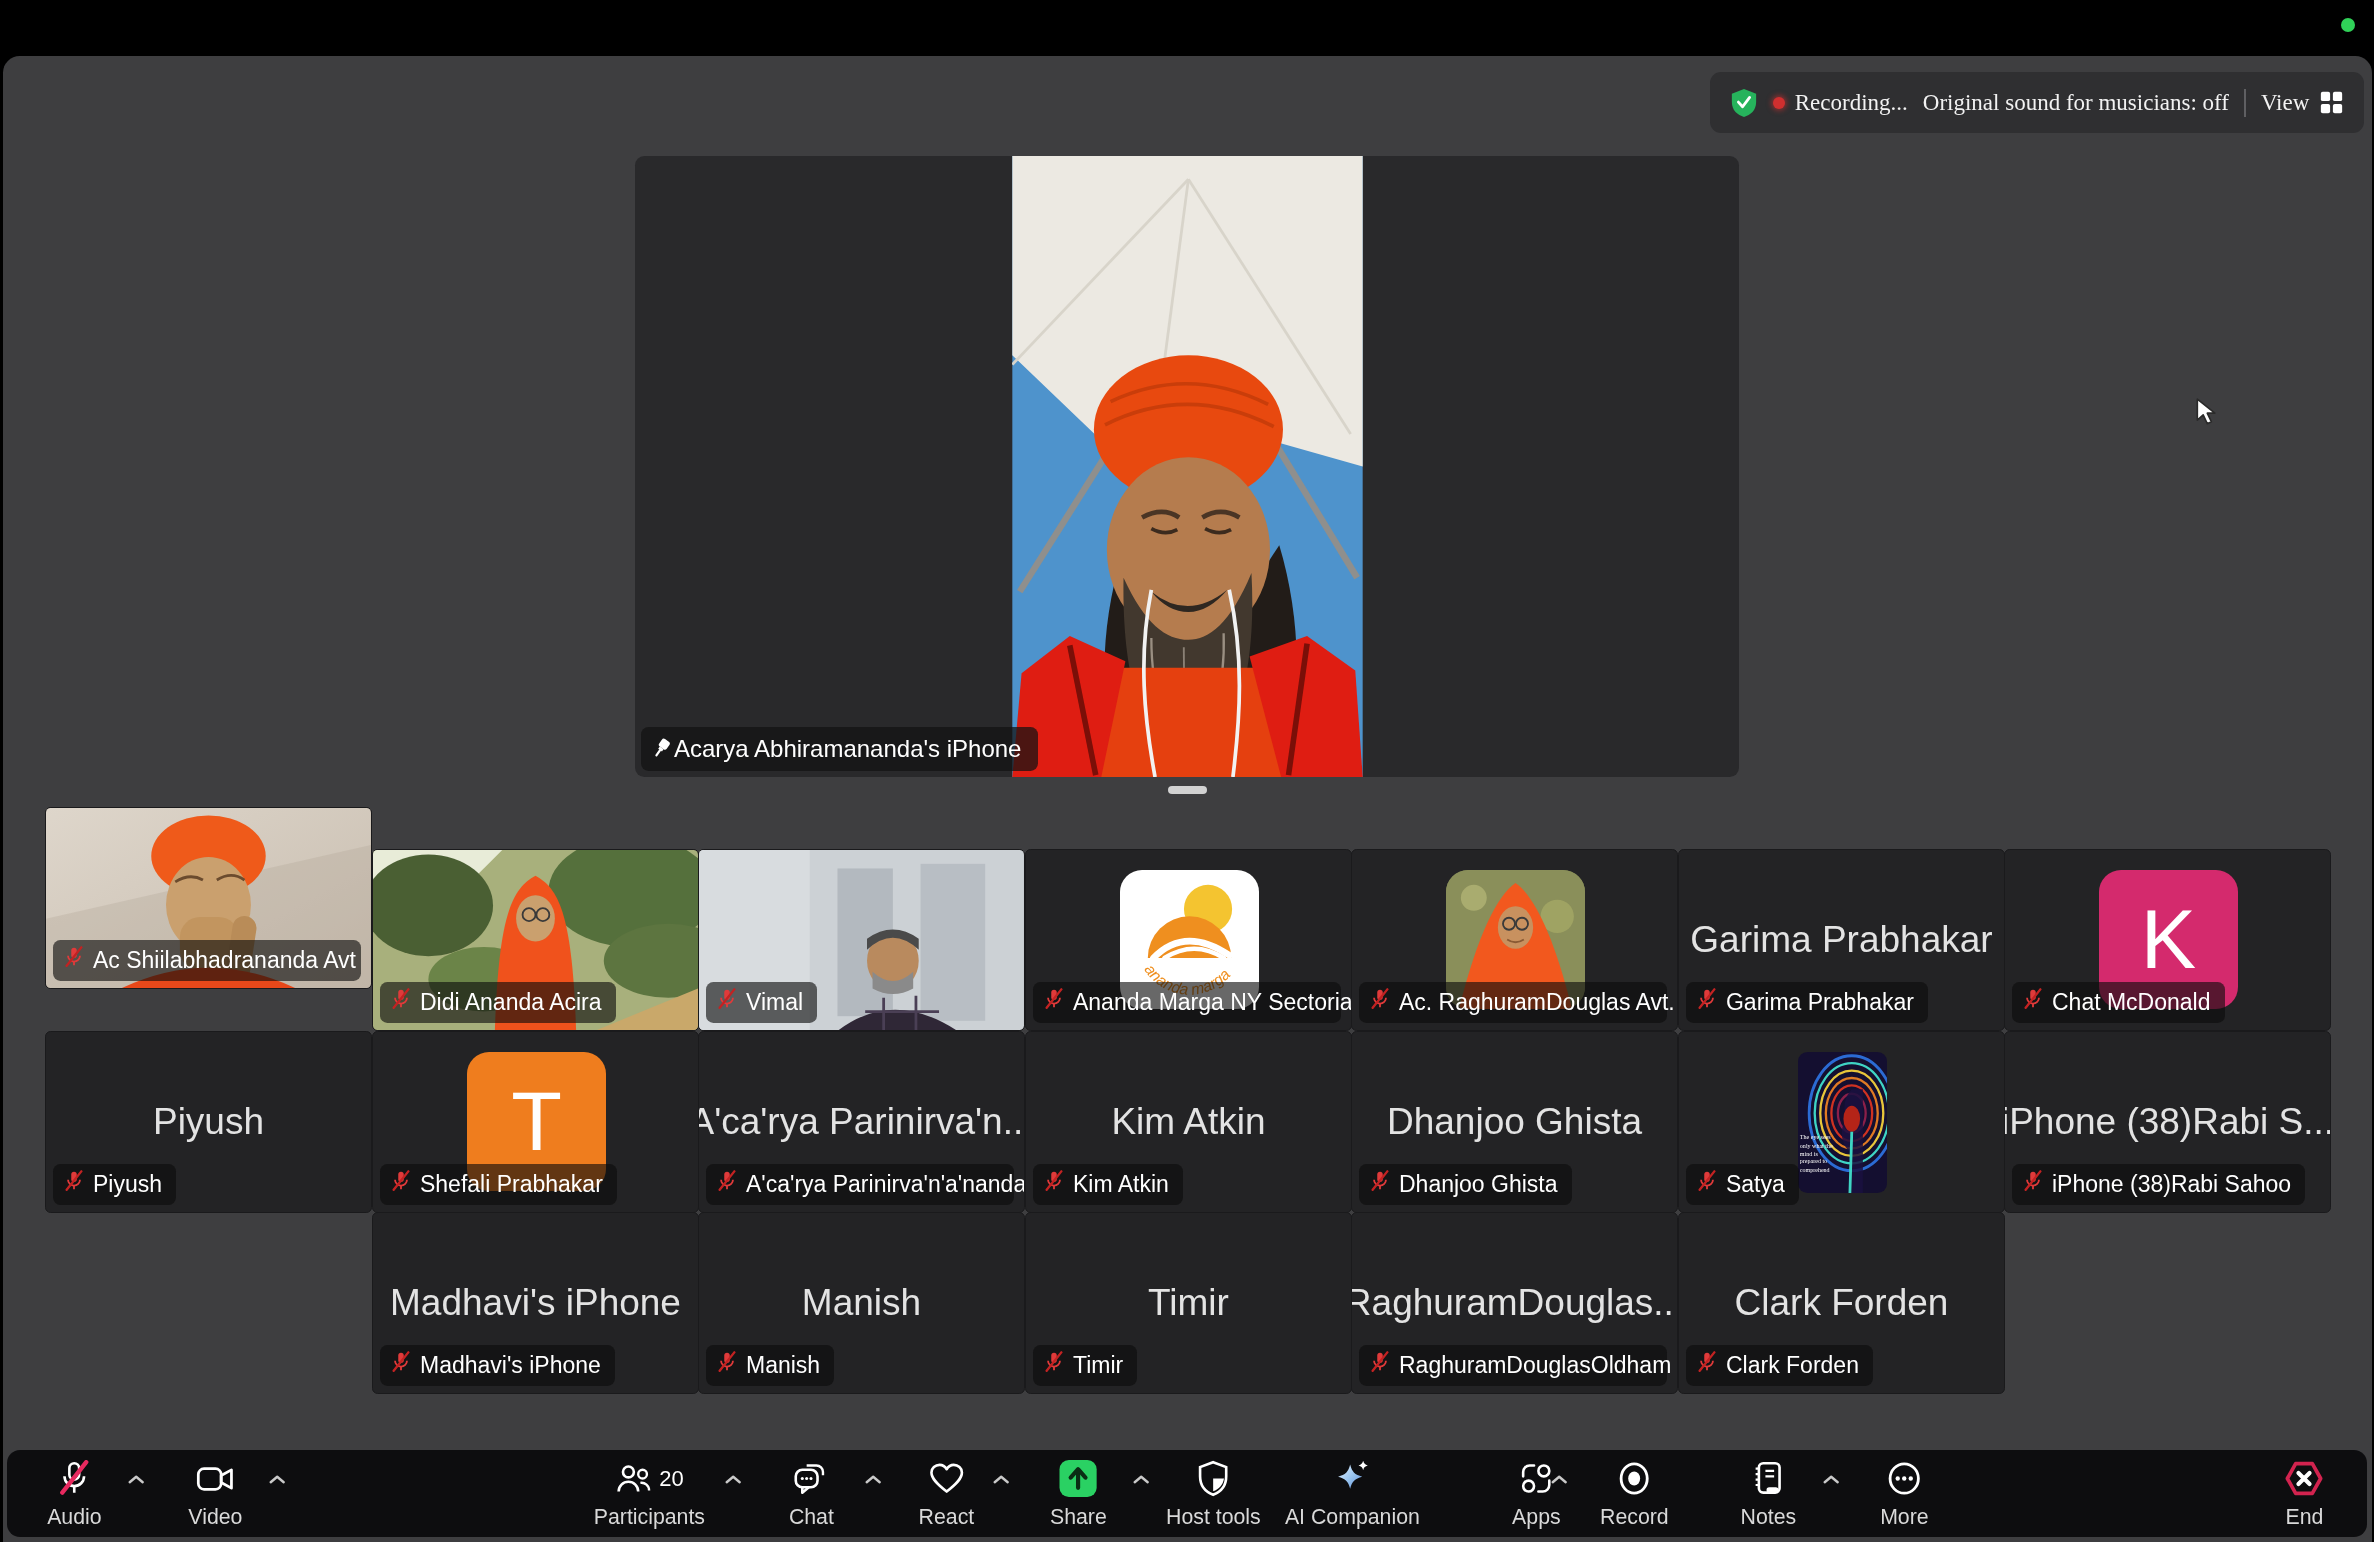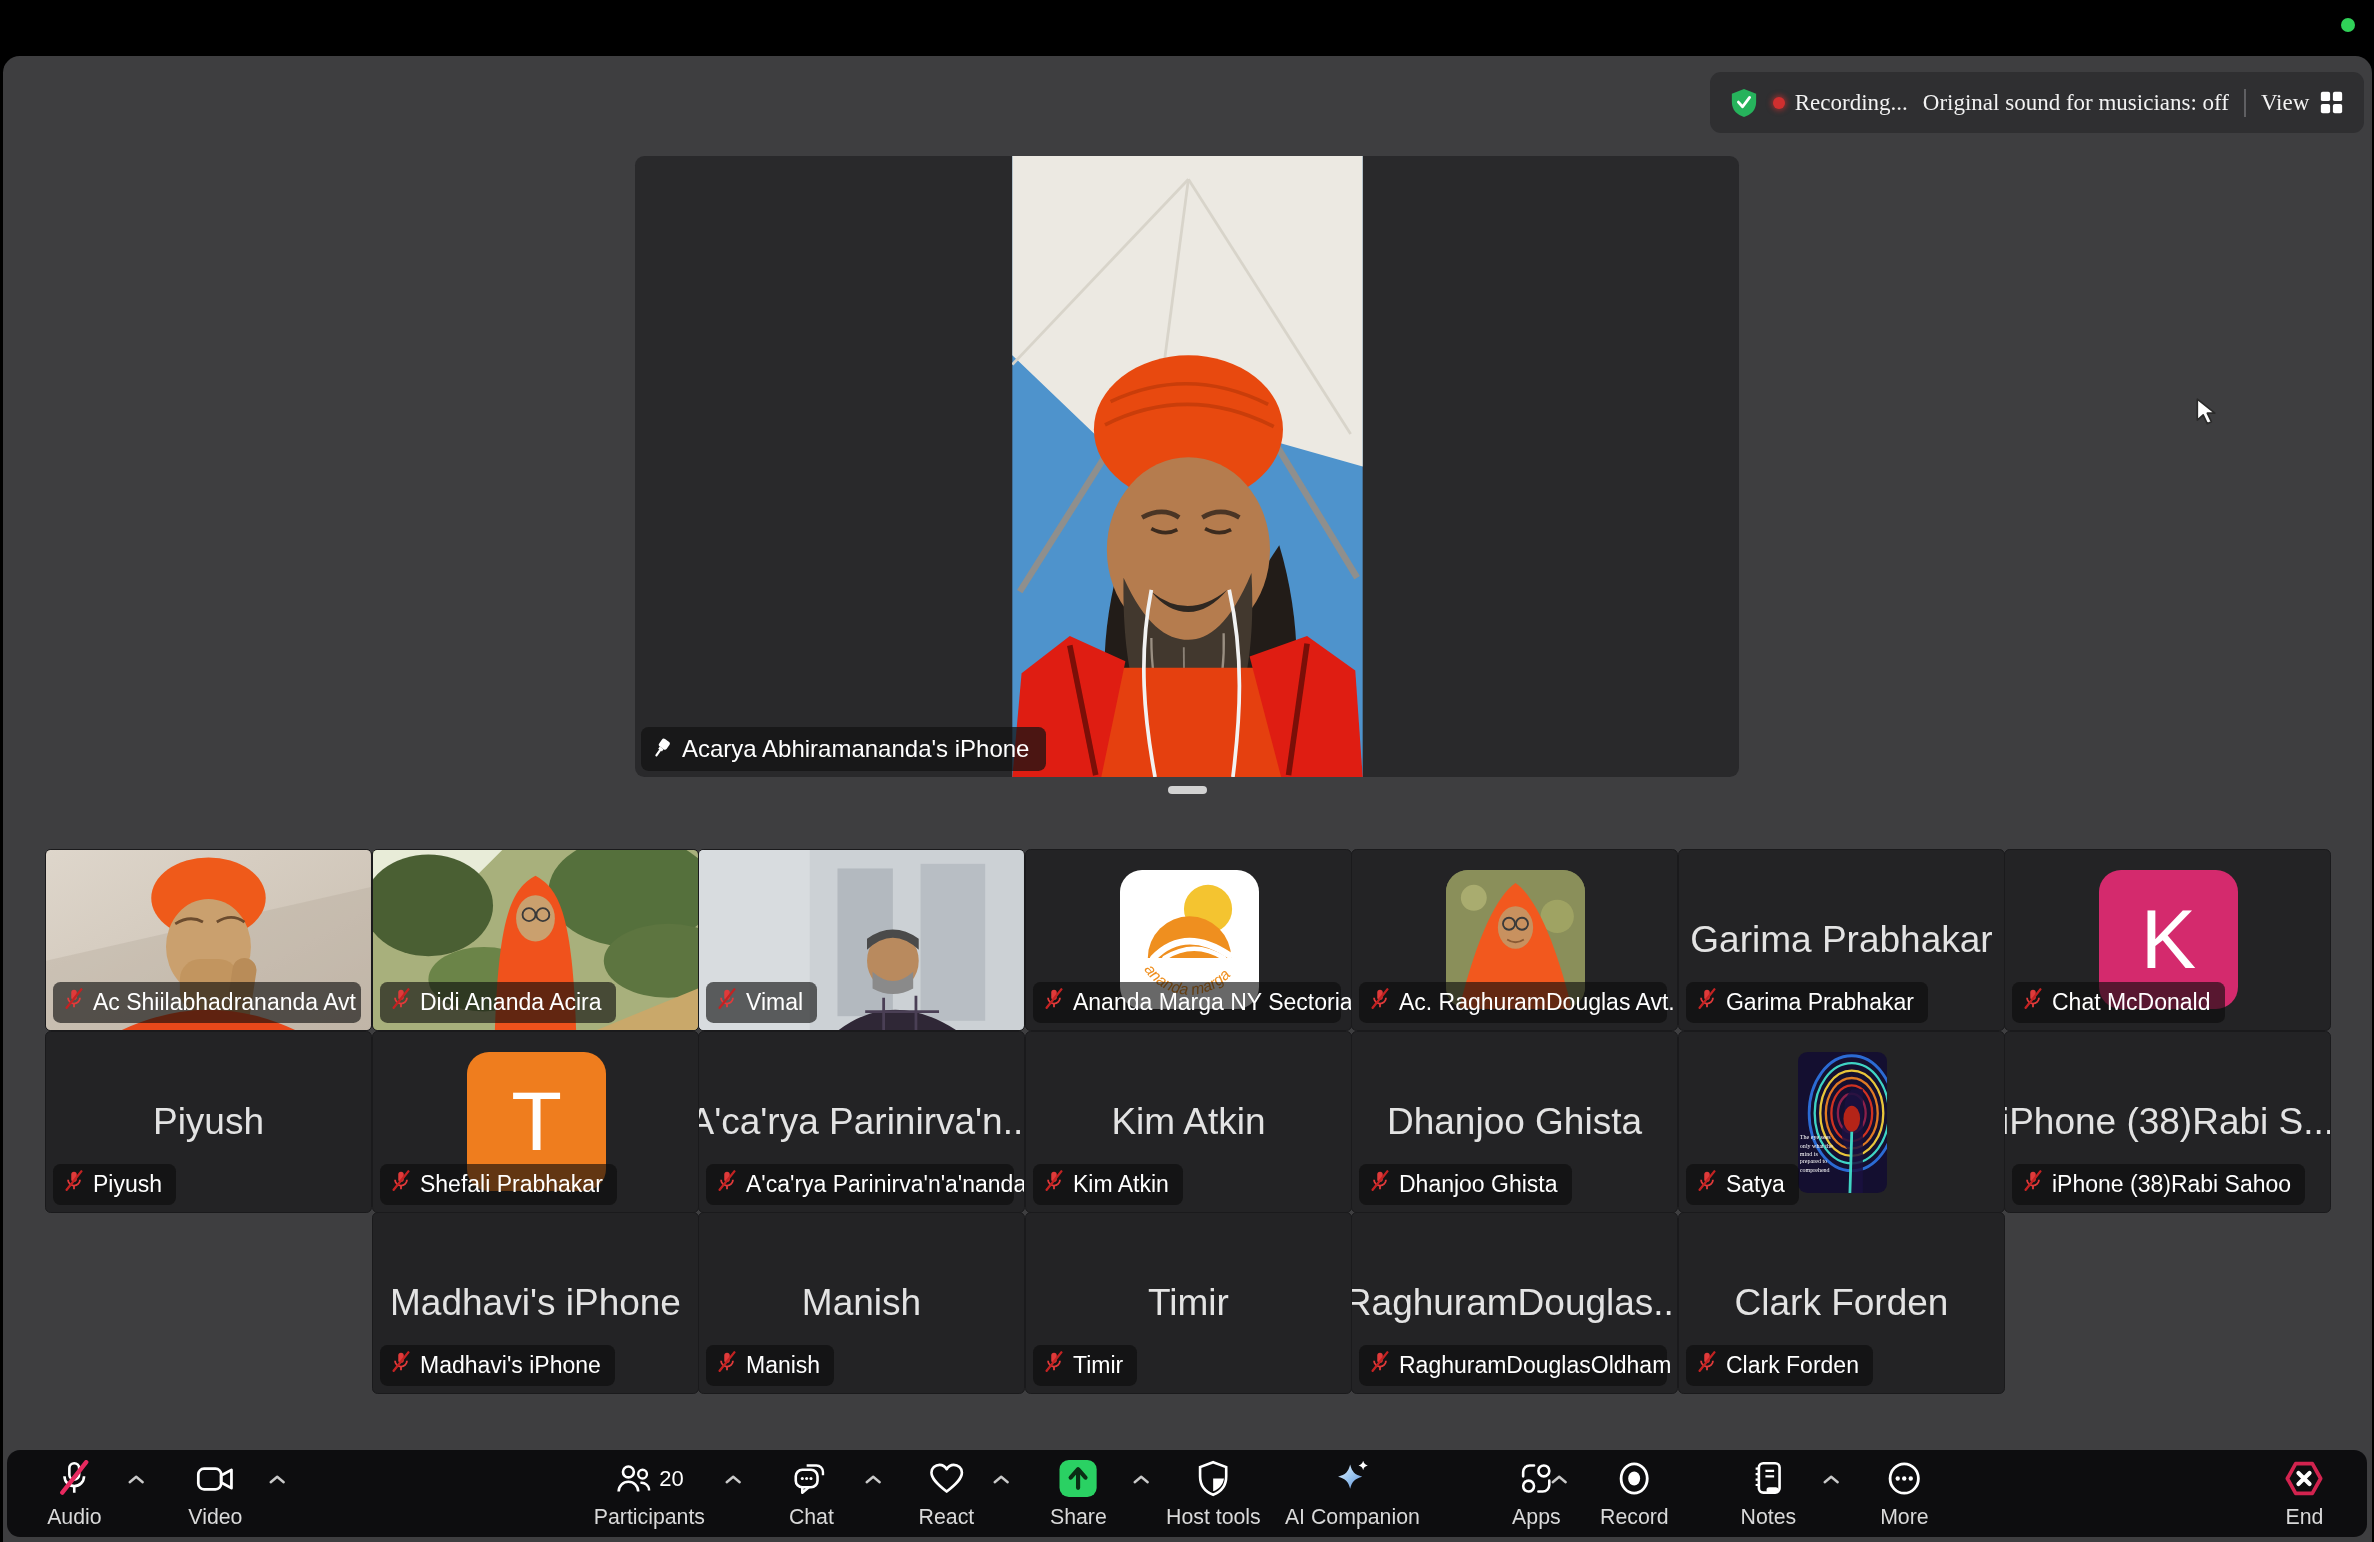--- a/index.html
+++ b/index.html
@@ -11,21 +11,21 @@
   
   #meeting-pill{top:72px;right:11px;height:61px;background:#2f2f31;border-radius:11px;
     display:flex;align-items:center;gap:15px;padding:0 20.4px;font-size:23px;color:#f2f2f2;font-family:Liberation Serif, serif;}
   #meeting-pill .divider{width:1.9px;height:28px;background:#5f5f62;}
   #rec-dot{width:12px;height:12px;border-radius:50%;background:#d02f2f;box-shadow:0 0 5.6px 1.9px rgba(208,47,47,.55);}
   .pill-item{display:flex;align-items:center;gap:9.3px;}
 
   
   #stage{left:635px;top:156px;width:1104px;height:621px;background:#29292b;border-radius:9.3px;overflow:hidden;}
   #stage-video{position:absolute;left:377px;top:0;width:351px;height:621px;}
-  #stage-label{position:absolute;left:5.6px;bottom:5.6px;display:flex;align-items:center;gap:10px;
+  #stage-label{position:absolute;left:5.6px;bottom:5.6px;display:flex;align-items:center;gap:2px;
     background:rgba(18,18,18,.72);border-radius:7.4px;padding:8.3px 16.7px 8.3px 11px;font-size:24px;color:#fff;}
   #drag-handle{left:1168px;top:786px;width:39px;height:8.3px;border-radius:4.6px;background:#d2d2d2;}
 
   
   .tile{position:absolute;width:327px;height:182px;background:#232325;border:0.9px solid #1a1a1c;
     border-radius:5.6px;overflow:hidden;box-sizing:border-box;}
   .tile svg.scene{position:absolute;inset:0;}
   .bigname{position:absolute;inset:0;display:flex;align-items:center;justify-content:center;
     font-size:37px;color:#e3e3e3;white-space:nowrap;}
   .tag{position:absolute;left:7.4px;bottom:7.4px;display:flex;align-items:center;gap:8.3px;
@@ -113,21 +113,21 @@
         <rect x="6" y="1" width="10" height="10" rx="2.5" fill="#fff"></rect>
         <rect x="8.5" y="11" width="5" height="3" fill="#fff"></rect>
         <line x1="11" y1="14" x2="11" y2="21" stroke="#fff" stroke-width="2.4" stroke-linecap="round"></line>
       </g>
     </svg>
     <span>Acarya Abhiramananda's iPhone</span>
   </div>
 </div>
 <div id="drag-handle" class="abs"></div>
 
-<div class="tile" style="left:45px;top:849px;">
+<div class="tile" style="left:45px;top:807px;">
   <svg class="scene" viewBox="0 0 352 196">
     <defs>
         <linearGradient id="g1" x1="0" y1="0" x2="1" y2="1">
       <stop offset="0" stop-color="#ded6cb"></stop>
           <stop offset="1" stop-color="#c7bcae"></stop>
         </linearGradient>
       </defs>
     <rect width="352" height="196" fill="url(#g1)"></rect>
     <polygon points="0,120 352,40 352,196 0,196" fill="#b5aa9a" opacity=".35"></polygon>
     <ellipse cx="176" cy="52" rx="62" ry="44" fill="#ef5a1a"></ellipse>

